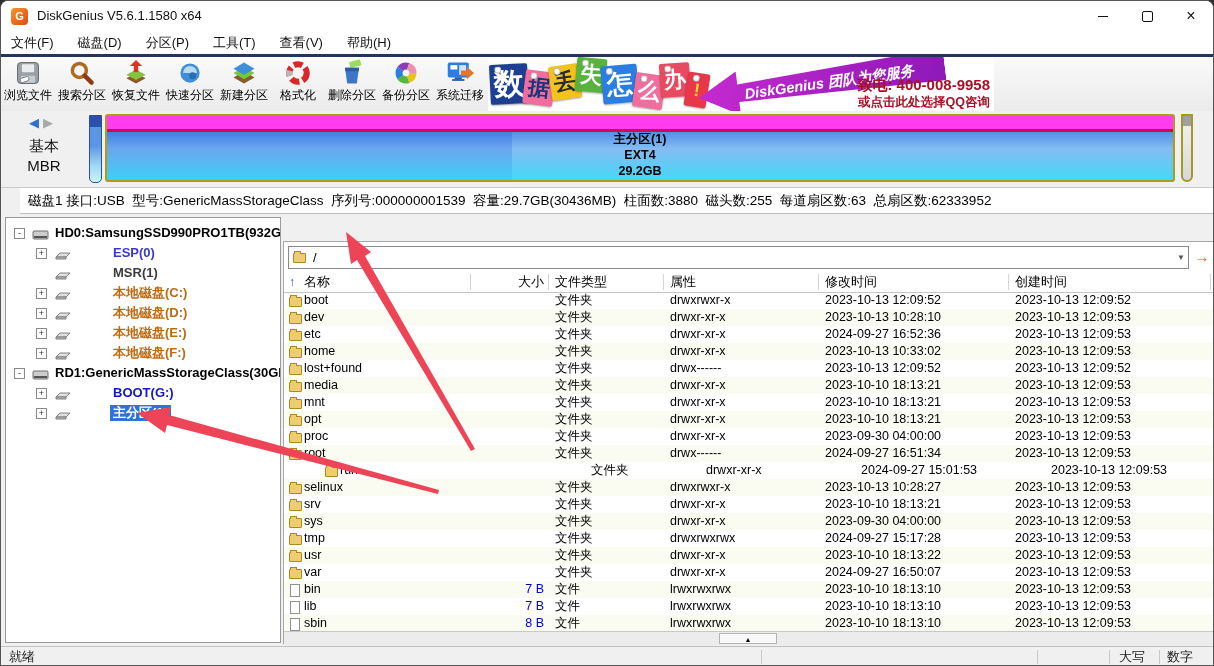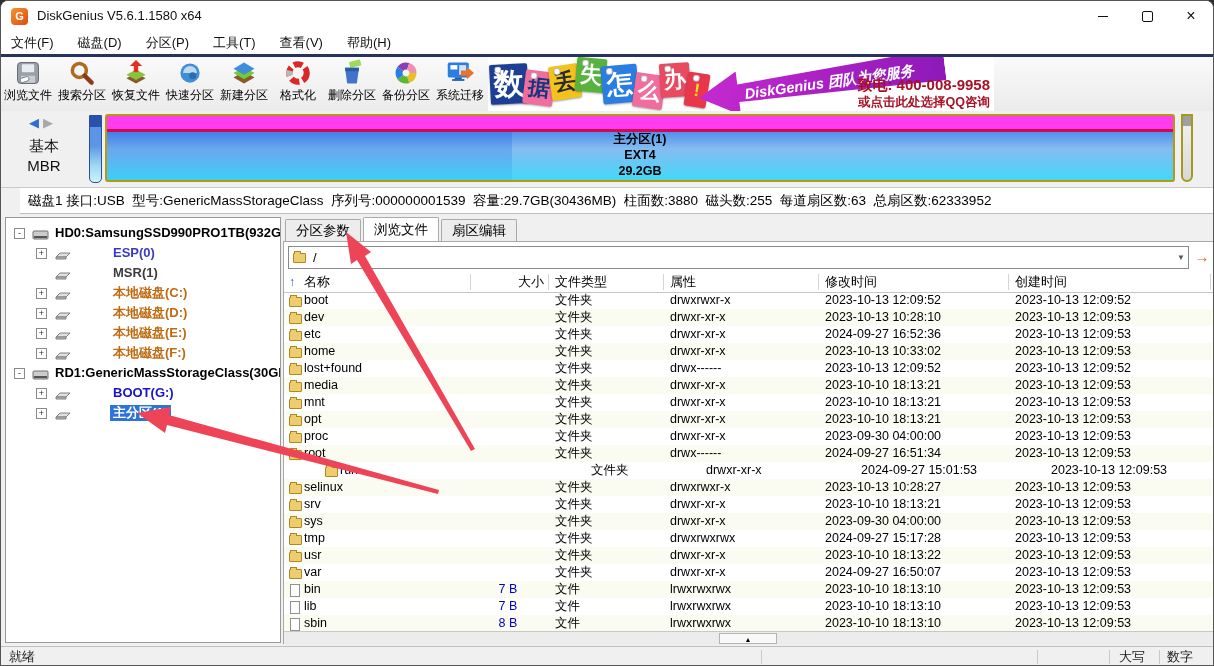--- a/index.html
+++ b/index.html
@@ -109,21 +109,21 @@
   .thead{position:absolute;left:0;top:30px;width:100%;height:20px;border-bottom:1px solid #c6c6c6;
       font-size:13px;color:#000;}
   .hc{position:absolute;top:0;line-height:20px;white-space:nowrap;}
   .hsep{position:absolute;top:2px;width:1px;height:16px;background:#d4d4d4;}
   .sorticon{position:absolute;left:5px;top:0;line-height:20px;color:#2060c0;font-weight:bold;font-size:12px;}
   .frow{position:absolute;left:0;width:100%;height:17px;font-size:12.5px;color:#000;}
   .frow.odd{background:#fafcf2;}
   .frow .fold{left:5px;top:5px;}
   .filei{position:absolute;left:6px;top:3px;width:8px;height:11px;background:#fff;border:1px solid #909090;}
   .cell{position:absolute;top:0;line-height:17px;white-space:nowrap;}
-  .col-name{left:20px;} .col-size{left:188px;width:72px;text-align:center;color:#0000cc;}
+  .col-name{left:20px;} .col-size{left:188px;width:72px;text-align:right;color:#0000cc;}
   .col-type{left:271px;} .col-attr{left:386px;} .col-mod{left:541px;} .col-cre{left:731px;}
   .hscroll{position:absolute;left:0;top:389px;width:100%;height:13px;background:#ececec;
       border-top:1px solid #c8c8c8;}
   .hthumb{position:absolute;left:435px;top:1px;width:58px;height:11px;background:#f8f8f8;
       border:1px solid #b4b4b4;text-align:center;font-size:7px;line-height:11px;color:#000;box-sizing:border-box;}
   
   .statusbar{position:absolute;left:0;top:645px;width:100%;height:21px;background:#f0f0f0;
       border-top:1px solid #c0c0c0;font-size:13px;color:#222;}
   .st-ready{position:absolute;left:8px;line-height:20px;}
   .st-div{position:absolute;top:3px;width:1px;height:14px;background:#c8c8c8;}
@@ -383,25 +383,20 @@
       <div class="trow lvl1">
         <span class="ebox">+</span>
         <span class="ticon"><svg viewBox="0 0 18 12">
             <path d="M2 8 L6 4 L16 4 L12 8 Z" fill="#e0e0e0" stroke="#808080"></path>
             <path d="M2 8 L12 8 L12 10 L2 10 Z" fill="#b8b8b8" stroke="#808080"></path>
           </svg></span>
         <span class="tlabel sel" style="color: rgb(255, 255, 255);">主分区(1)</span>
       </div>
     </div>
 
-  <div class="tabswrap" id="tabs">
-      <div class="tab">分区参数</div>
-      <div class="tab active">浏览文件</div>
-      <div class="tab">扇区编辑</div>
-    </div>
 
   <div class="browser">
     <div class="pathrow">
       <span class="foldicon"></span>
       <span class="pathtext">/</span>
       <span class="pathdrop">▼</span>
     </div>
     <div class="gobtn">→</div>
     <div class="thead" id="thead">
         <span class="sorticon">↑</span>

